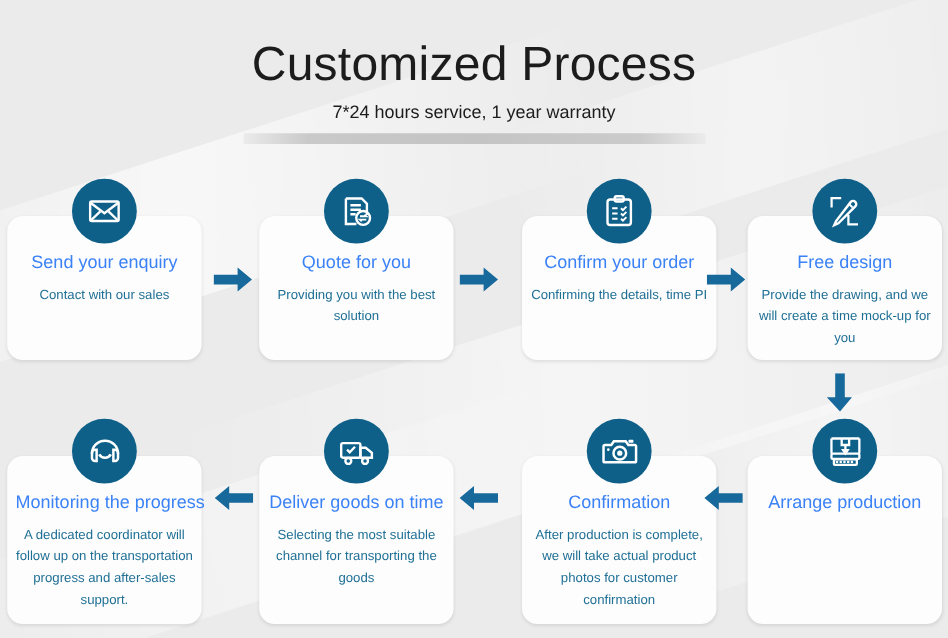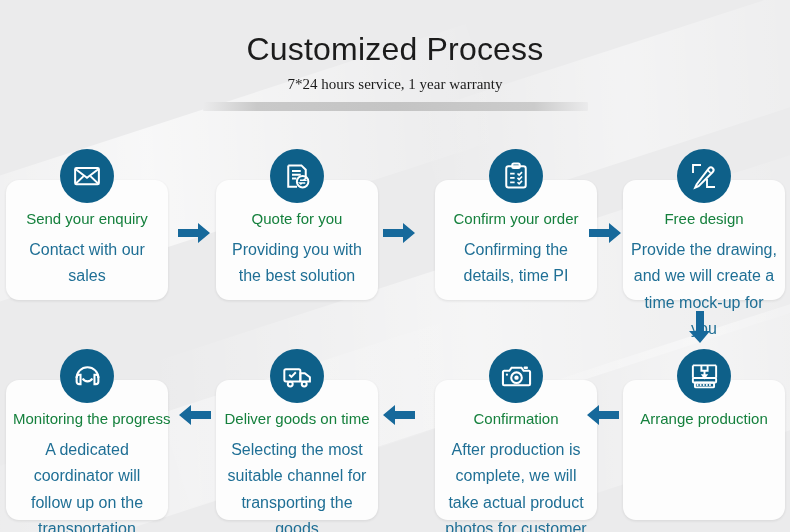--- a/index.html
+++ b/index.html
@@ -36,32 +36,31 @@
 
   
   .header {
     position: absolute;
     left: 0; top: 0;
     width: 790px;
     text-align: center;
     z-index: 3;
   }
   .page-title {
-    font-size: 32px;
+    font-size: 40px;
     font-weight: normal;
     color: #1c1c1c;
     letter-spacing: .2px;
     margin-top: 32px;
     line-height: 1.1;
   }
   .page-subtitle {
     font-size: 15px;
     color: #1c1c1c;
     margin-top: 9px;
-    font-family: Liberation Serif, serif;
   }
   .divider {
     width: 385px;
     height: 9px;
     margin: 9px auto 0;
     background: linear-gradient(90deg, #ebebec 0%, #c9c9c9 14%, #c4c4c4 50%, #cbcbcb 86%, #ebebec 100%);
     border-radius: 1px;
   }
 
   
@@ -87,28 +86,28 @@
   .row-top .card    { height: 120px; top: 0; }
   .row-bottom .card { height: 140px; top: 0; }
 
   .card.c1 { left: 6px; }
   .card.c2 { left: 216px; }
   .card.c3 { left: 435px; }
   .card.c4 { left: 623px; }
 
   .card-title {
     font-size: 15px;
-    color: #15803d;
+    color: #3b82f6;
     line-height: 1.2;
     margin-bottom: 9px;
     white-space: nowrap;
   }
 
   .card-body {
-    font-size: 16px;
+    font-size: 11px;
     color: #1f6f95;
     line-height: 1.65;
   }
 
   
   .icon-circle {
     position: absolute;
     left: 50%;
     top: -31px;
     transform: translateX(-50%);

